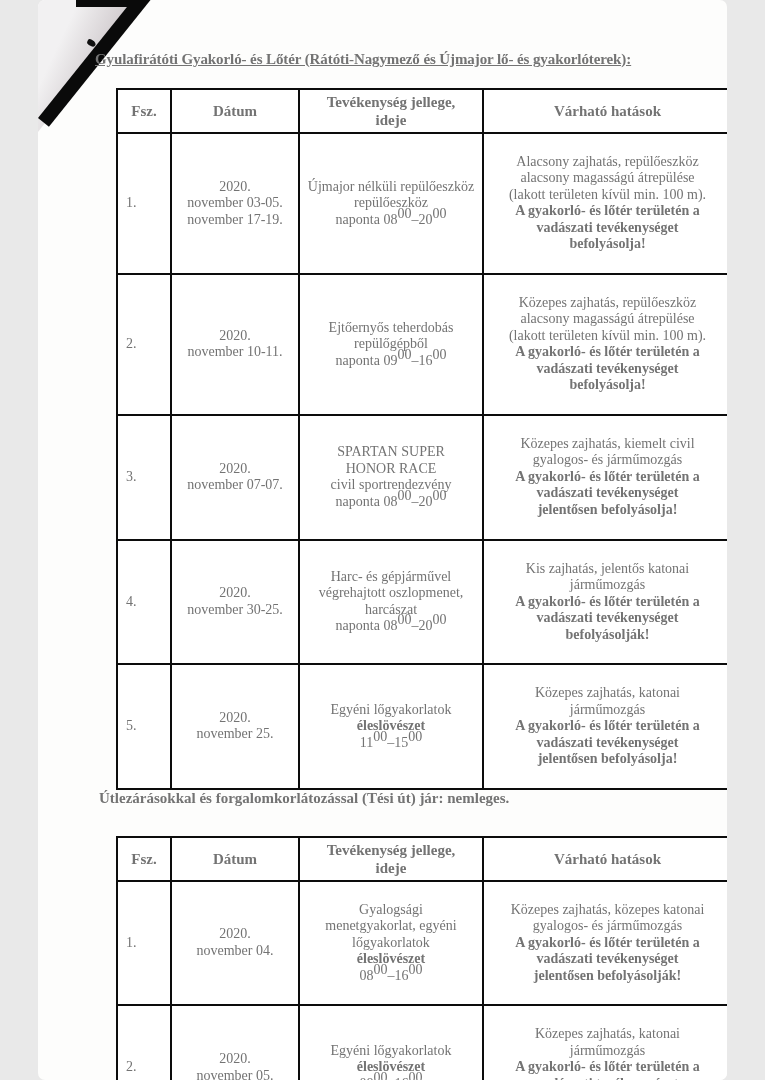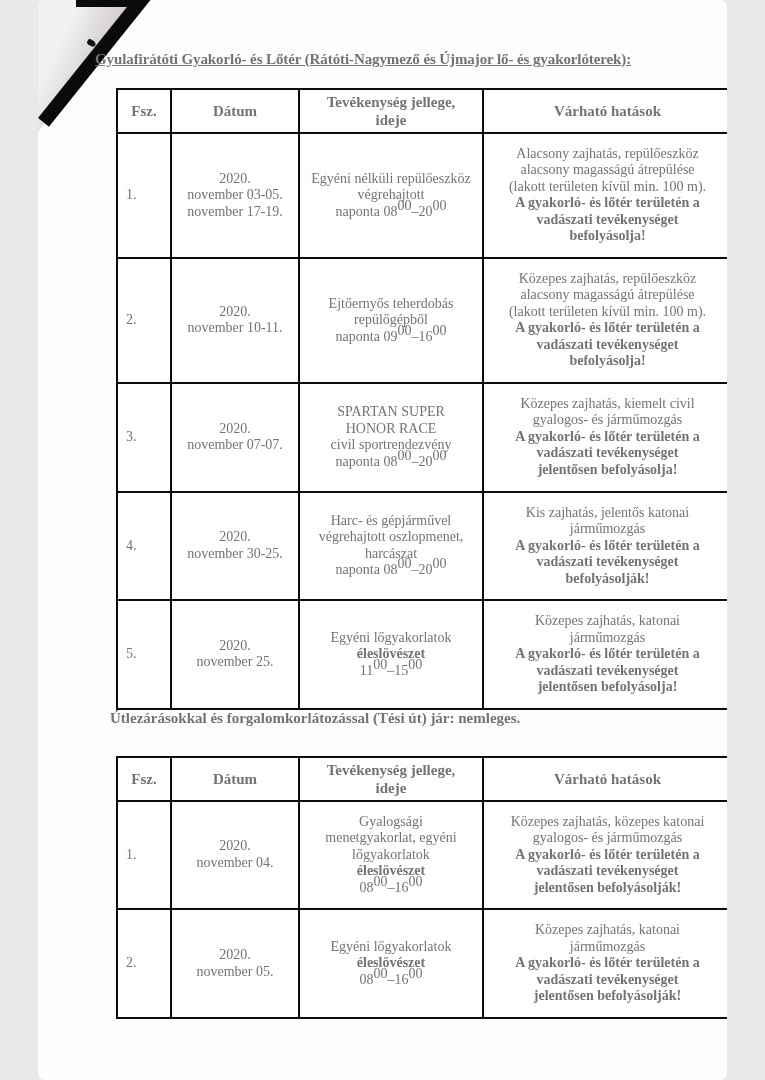--- a/index.html
+++ b/index.html
@@ -13,40 +13,40 @@
     margin:0 auto;
     border-radius:7px;
   }
   .content { position:absolute; left:57px; top:50px; width:640px; }
 
   .heading { font-weight:bold; font-size:15px; line-height:1.25; letter-spacing:-0.1px; }
   .underlined { text-decoration:underline; }
 
   .h1 { margin:0 0 19px 0; }
   .h2 { margin:17px 0 25px 0; }
-  .note { font-weight:bold; font-size:15px; margin:0 0 29px 15px; }
+  .note { font-weight:bold; font-size:15px; margin:0 0 29px 4px; }
   .h3 { margin:0 0 4px 0; }
 
   table.sched {
     border-collapse:collapse;
     table-layout:fixed;
     margin-left:21px;
     background:#fff;
   }
   table.sched th, table.sched td {
     border:2px solid #0c0c0c;
     vertical-align:middle;
   }
   table.sched th {
     font-size:15px; font-weight:bold; text-align:center;
     padding:3px 2px; line-height:1.2;
   }
   table.sched td {
     font-size:14px; text-align:center;
-    padding:12px 3px; line-height:1.18;
+    padding:20px 3px; line-height:1.18;
   }
   table.sched td.fsz { text-align:left; padding-left:8px; }
   .b { font-weight:bold; }
   .u { }
   table.sched sup { font-size:14px; line-height:0; vertical-align:super; }
 
   
   .scan-corner-base {
     position:absolute; left:0; top:0; width:102px; height:132px;
     background:linear-gradient(115deg,#f2f1f2 25%,#cfc9cc 60%,#948d91 95%);
@@ -100,22 +100,22 @@
         </thead>
       <tbody>
           <tr>
             <td class="fsz">1.</td>
             <td>
               <div>2020.</div>
               <div>november 03-05.</div>
               <div>november 17-19.</div>
             </td>
             <td>
-              <div><span>Egyéni nélküli repülőeszköz</span></div>
-              <div><span>végrehajtott</span></div>
+              <div><span>Újmajor nélküli repülőeszköz</span></div>
+              <div><span>repülőeszköz</span></div>
               <div><span>naponta 08</span><sup>00</sup><span>–20</span><sup>00</sup></div>
             </td>
             <td>
               <div><span>Alacsony zajhatás, repülőeszköz</span></div>
               <div><span>alacsony magasságú átrepülése</span></div>
               <div><span>(lakott területen kívül min. 100 m).</span></div>
               <div><span class="b">A gyakorló- és lőtér területén a</span></div>
               <div><span class="b">vadászati tevékenységet</span></div>
               <div><span class="b">befolyásolja!</span></div>
             </td>

